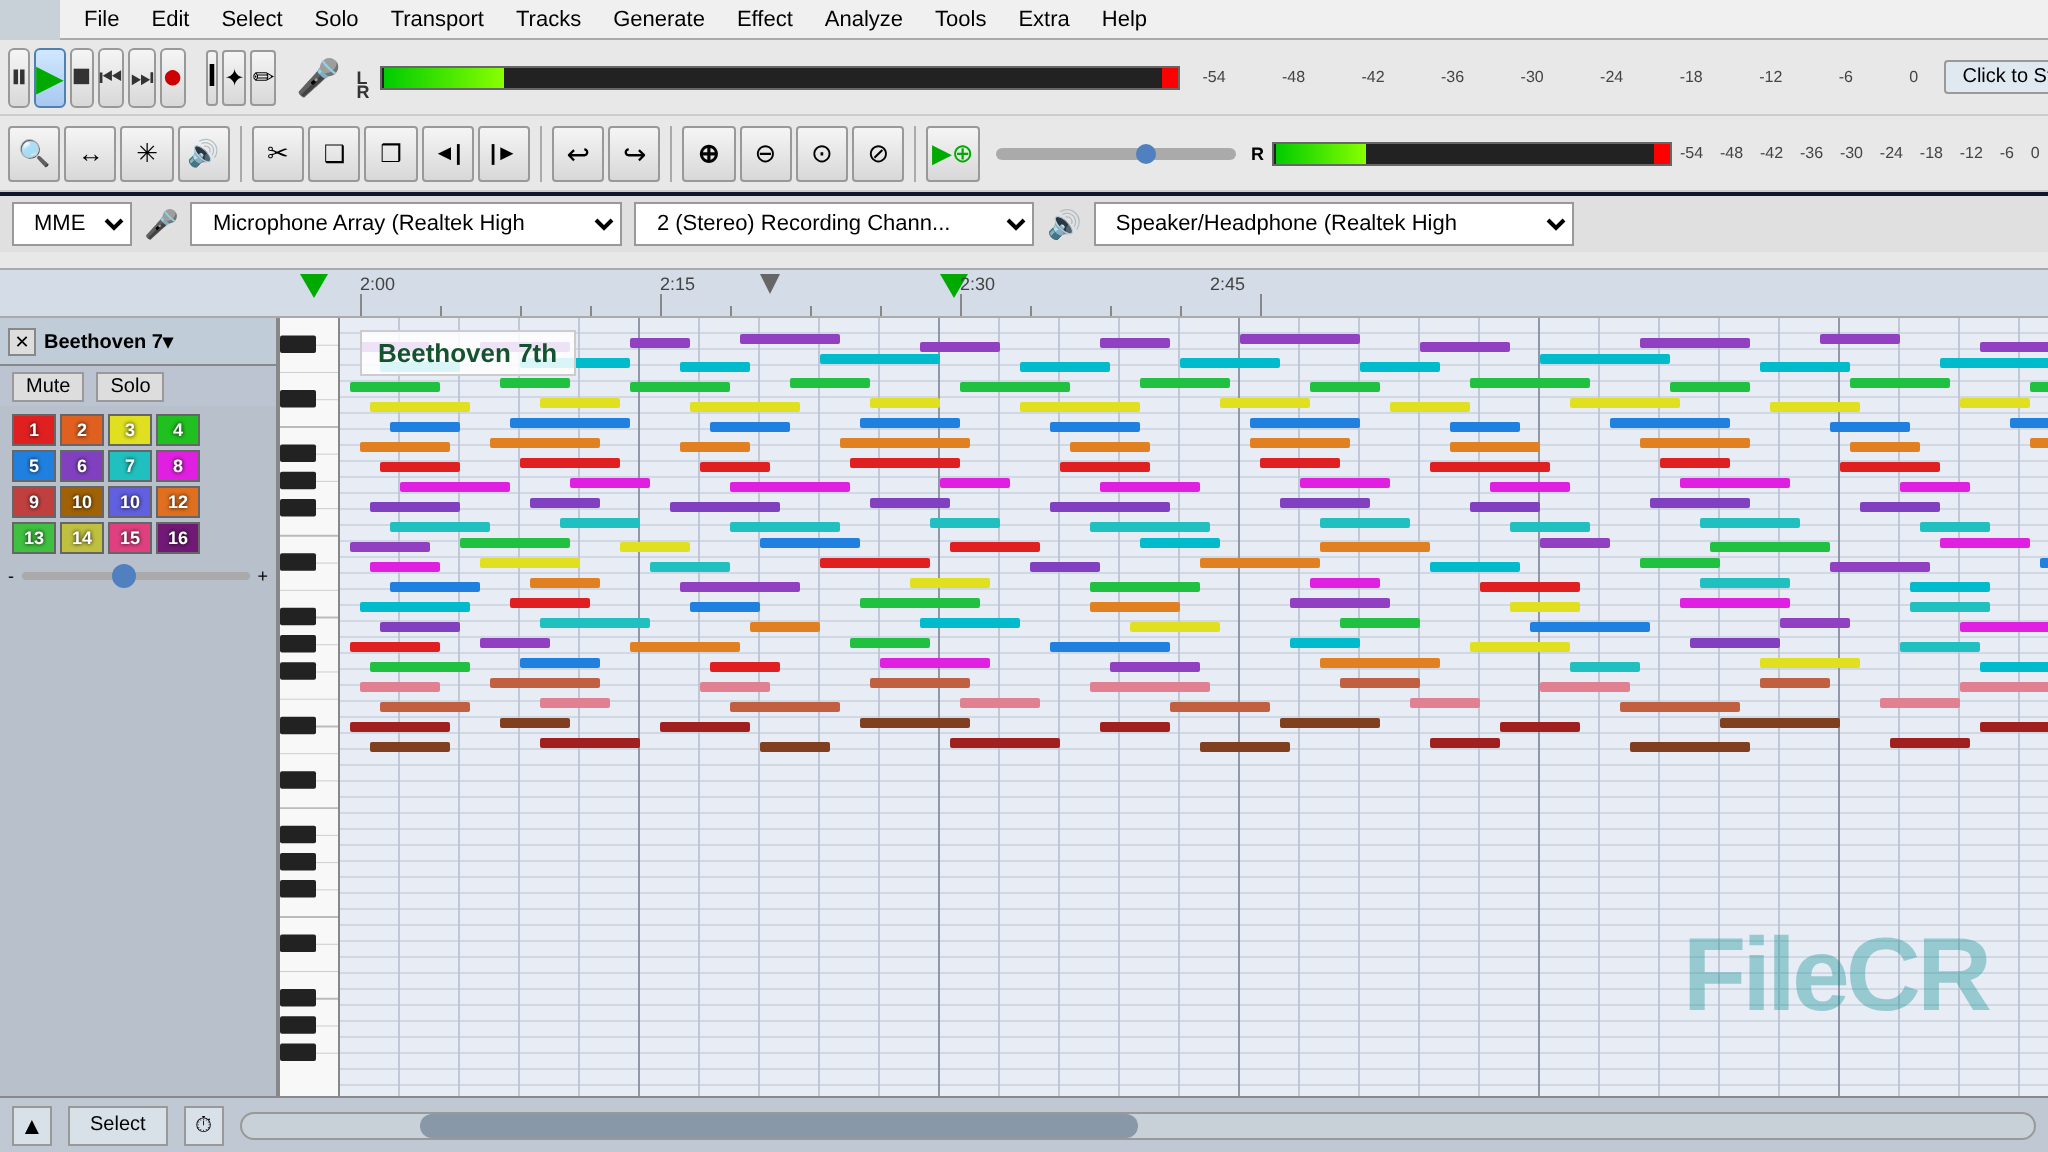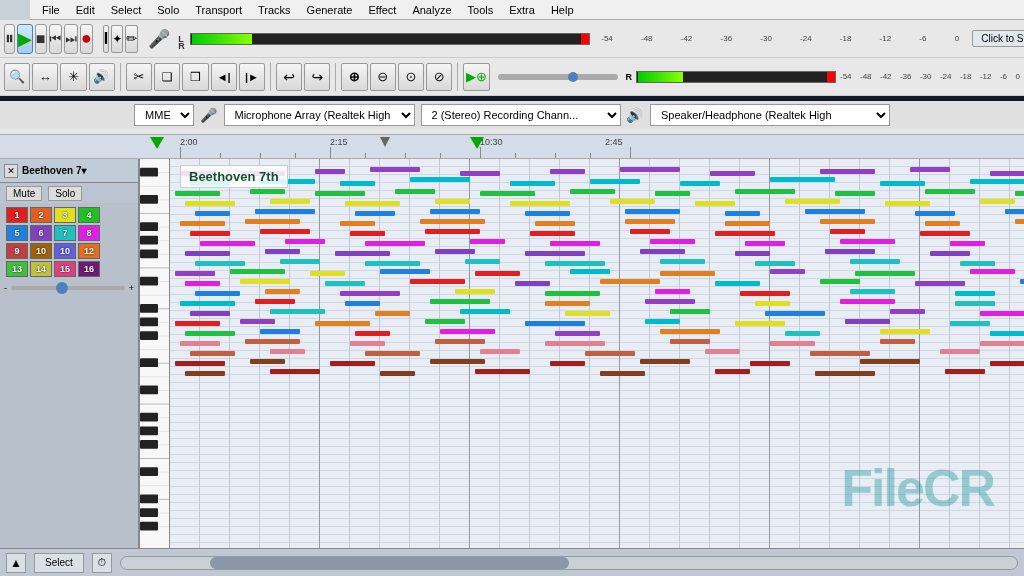--- a/index.html
+++ b/index.html
@@ -132,22 +132,21 @@
       font-size: 14px;
     }
 
     
     #device-row {
       display: flex;
       align-items: center;
       padding: 3px 6px;
       gap: 6px;
       background: #e0e0e0;
-      border-top: 5px solid #0f172a;
-      justify-content: center;
+      border-top: 2px solid #0f172a;
     }
     .device-select {
       background: white;
       border: 1px solid #999;
       padding: 2px 6px;
       font-size: 11px;
       height: 22px;
       cursor: pointer;
     }
     .device-icon {
@@ -487,21 +486,21 @@
           <span>0</span>
       </div>
     </div>
   </div>
 
   <div id="device-row">
     <select class="device-select">
       <option>MME</option>
     </select>
     <span class="device-icon">🎤</span>
-    <select class="device-select" style="width:191px;">
+    <select class="device-select" style="width:216px;">
       <option>Microphone Array (Realtek High</option>
     </select>
     <select class="device-select" style="width:200px;">
       <option>2 (Stereo) Recording Chann...</option>
     </select>
     <span class="device-icon">🔊</span>
     <select class="device-select" style="width:240px;">
       <option>Speaker/Headphone (Realtek High</option>
     </select>
   </div>
@@ -514,21 +513,21 @@
     <div class="ruler-triangle-green" style="left: 10px;"></div>
 
     <span class="ruler-mark" style="left: 40px;">2:00</span>
     <div class="ruler-line" style="left: 40px;"></div>
     <span class="ruler-mark" style="left: 190px;">2:15</span>
     <div class="ruler-line" style="left: 190px;"></div>
 
     <div class="ruler-triangle-gray" style="left:240px;"></div>
 
     <div class="ruler-triangle-green" style="left:330px;"></div>
-    <span class="ruler-mark" style="left: 340px;">10:30</span>
+    <span class="ruler-mark" style="left: 340px;">2:30</span>
     <div class="ruler-line" style="left: 340px;"></div>
     <span class="ruler-mark" style="left: 465px;">2:45</span>
     <div class="ruler-line" style="left: 490px;"></div>
 
     <div class="ruler-line" style="left: 80px; height:6px; top:18px;"></div>
     <div class="ruler-line" style="left: 120px; height:6px; top:18px;"></div>
     <div class="ruler-line" style="left: 155px; height:6px; top:18px;"></div>
     <div class="ruler-line" style="left: 225px; height:6px; top:18px;"></div>
     <div class="ruler-line" style="left: 265px; height:6px; top:18px;"></div>
     <div class="ruler-line" style="left: 300px; height:6px; top:18px;"></div>

